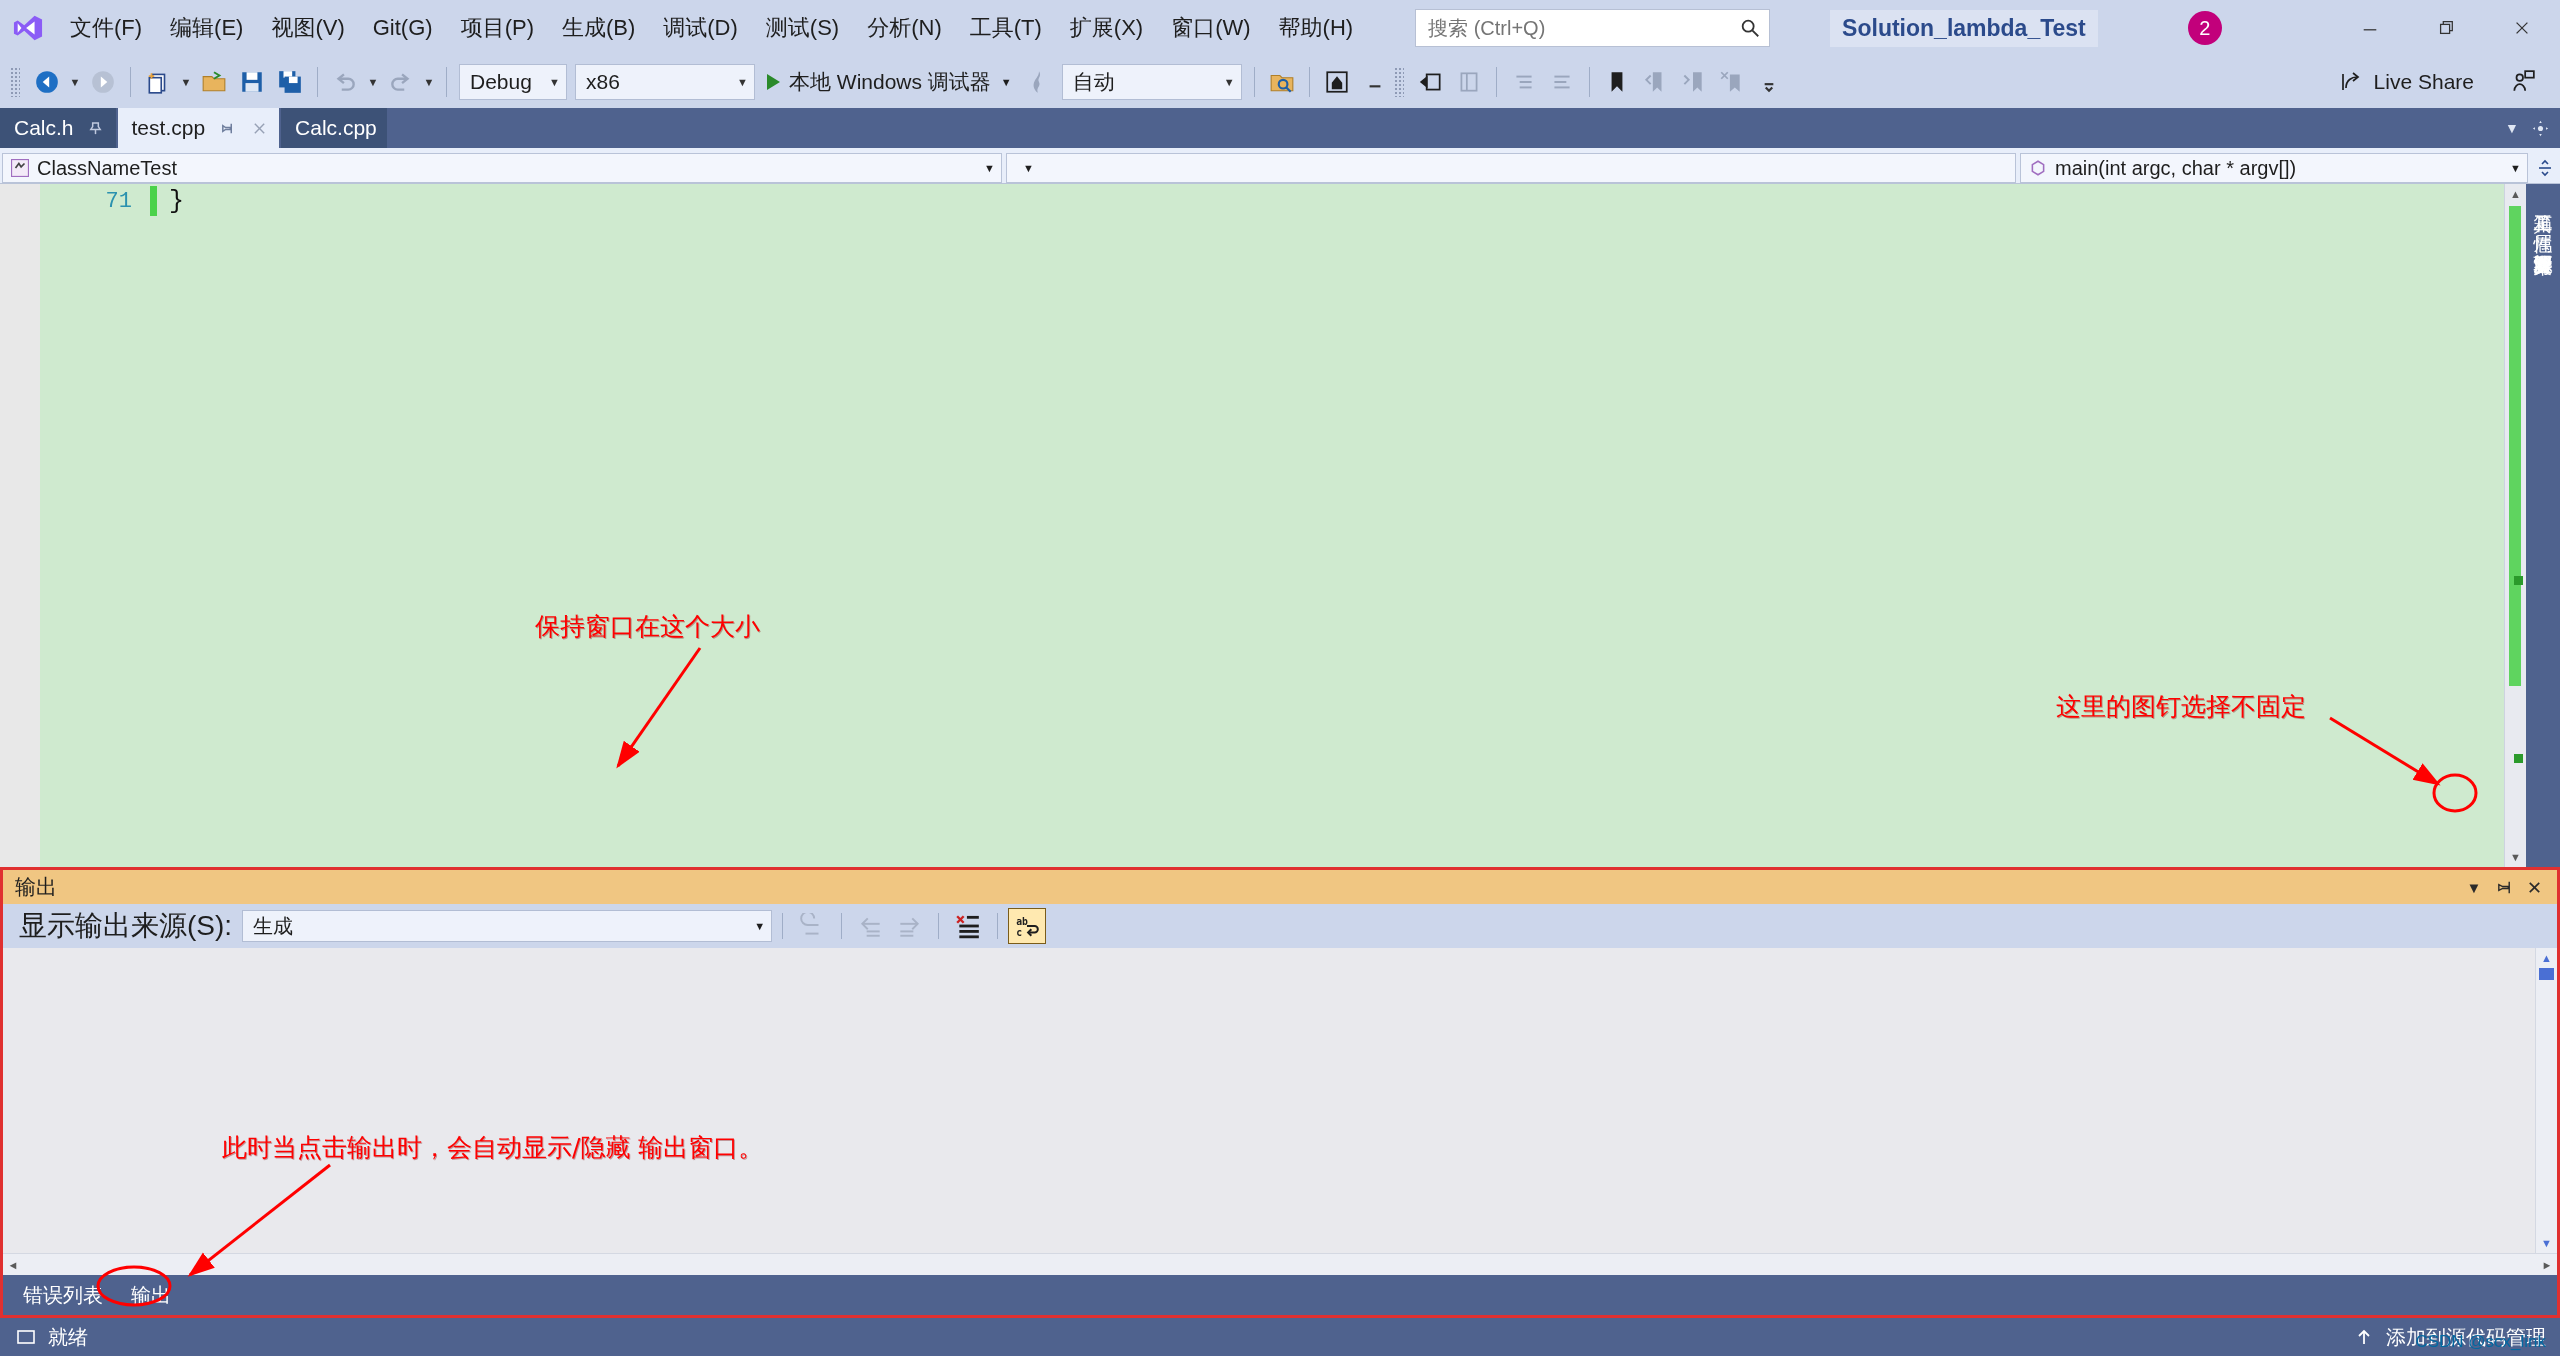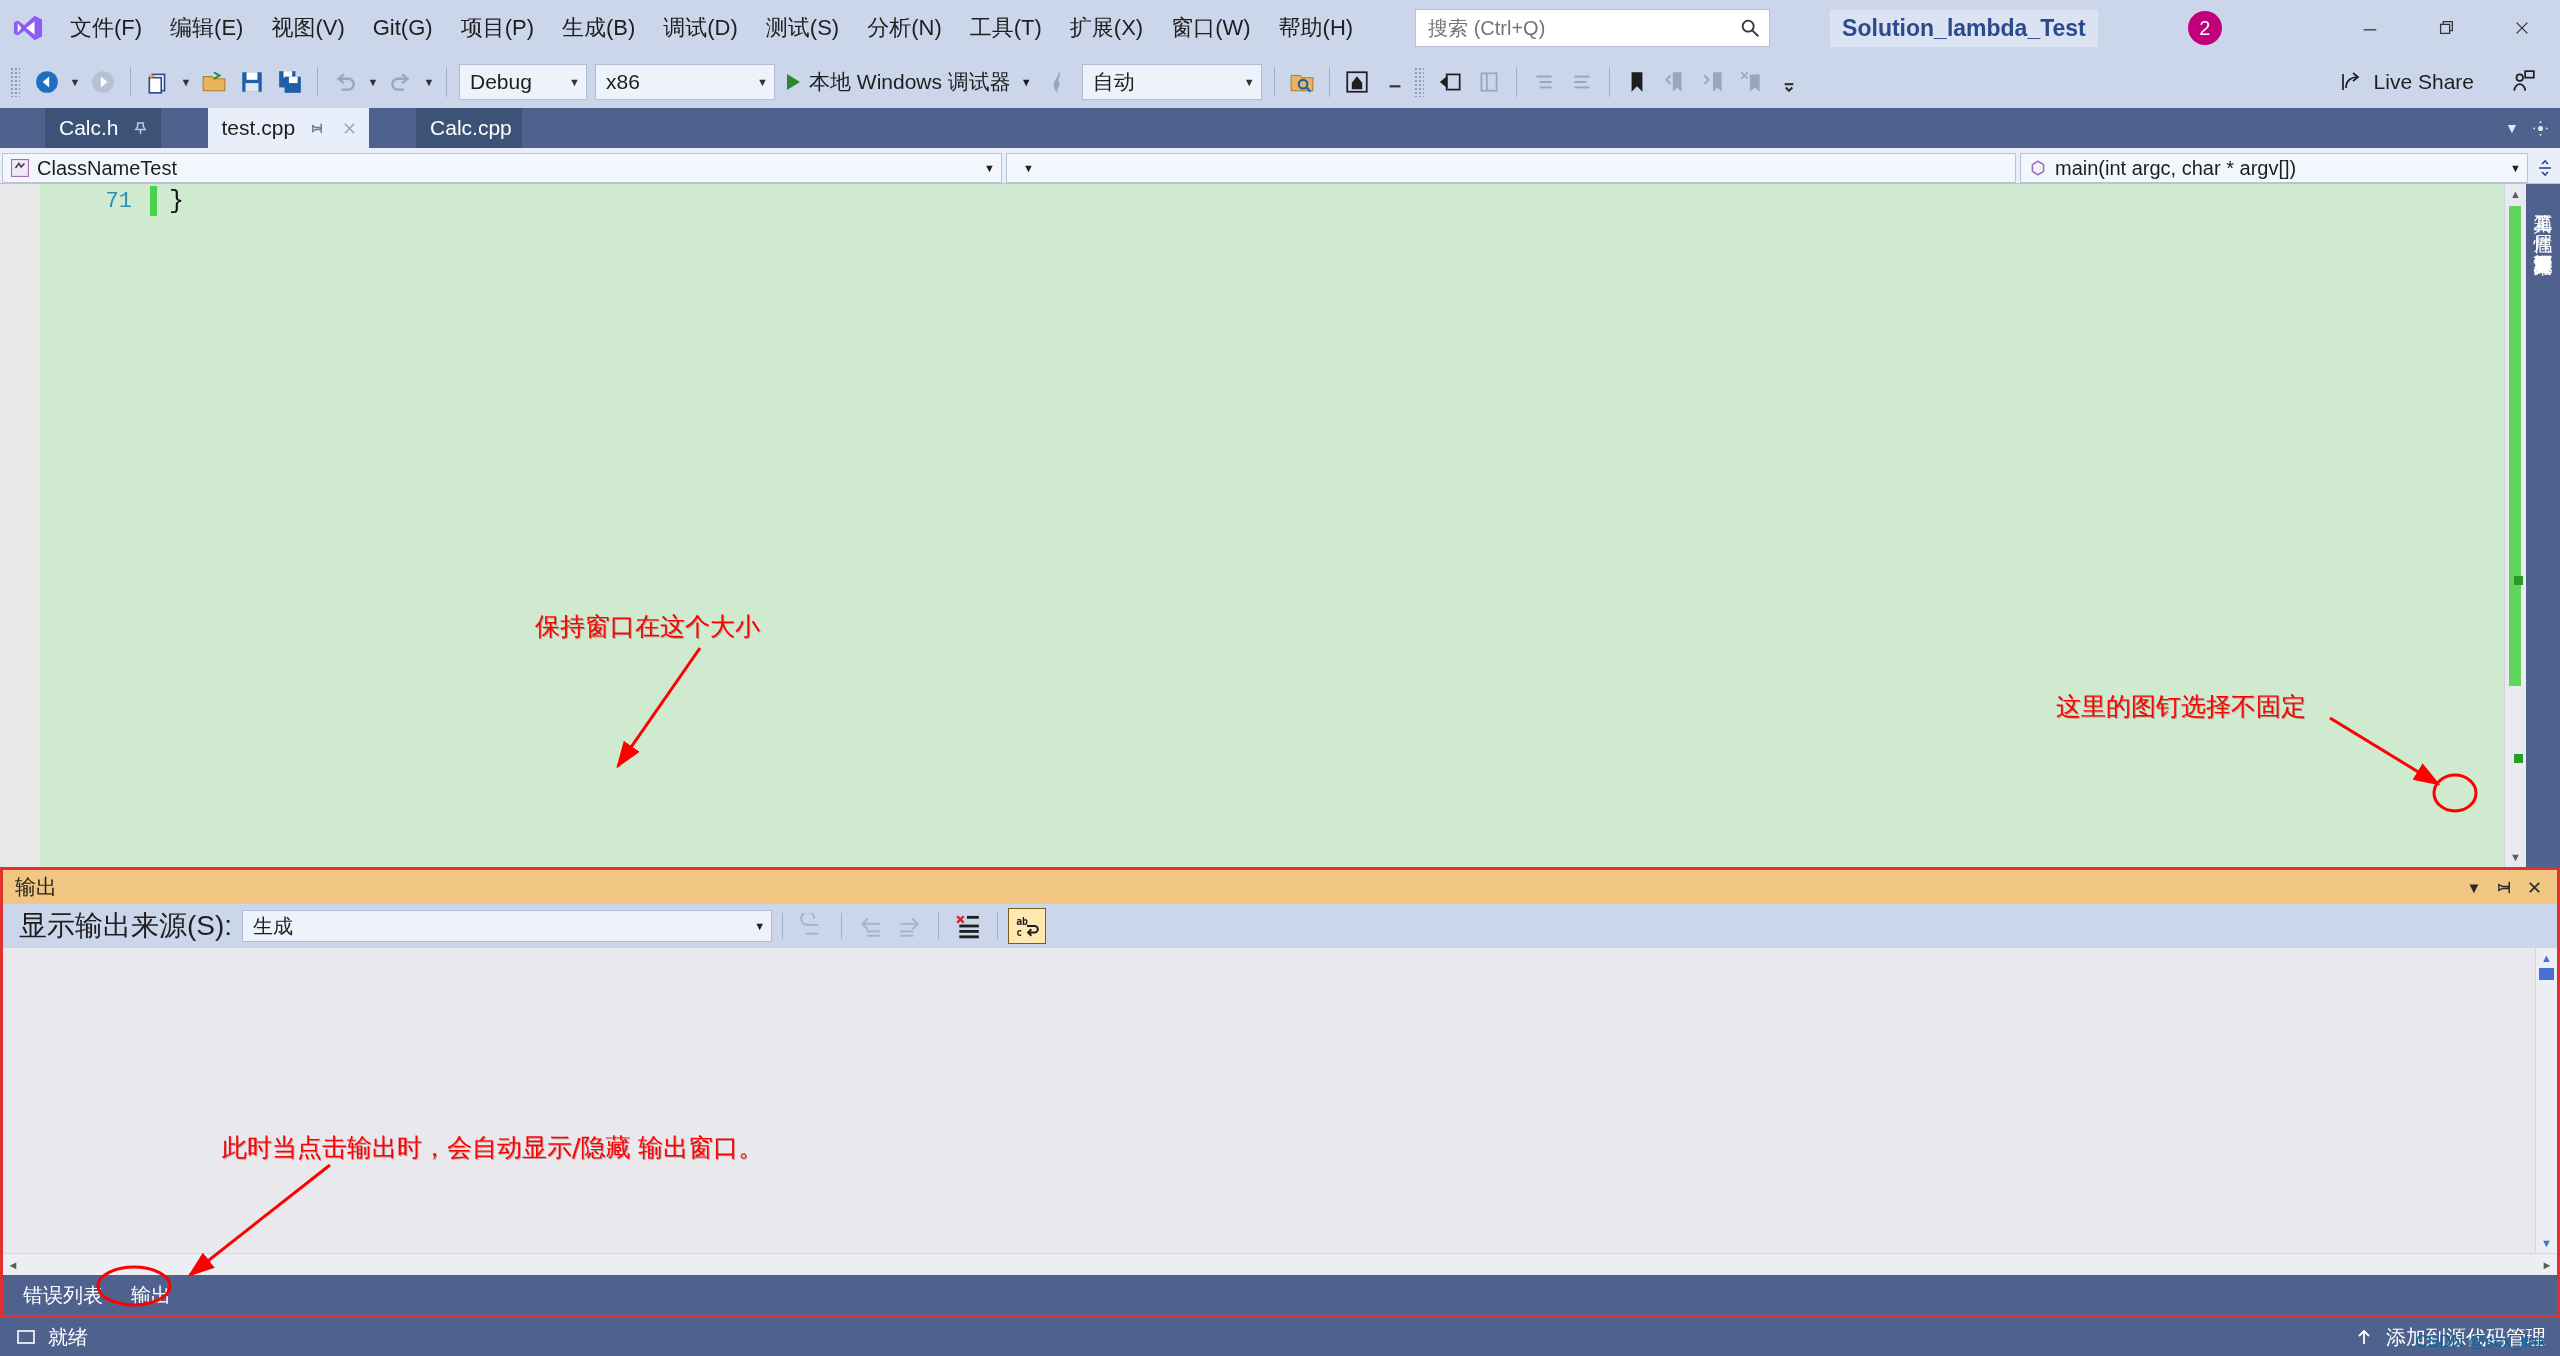--- a/index.html
+++ b/index.html
@@ -112,21 +112,21 @@
     background: #eef2fb;
     border: 1px solid #b2bdd4;
     display: flex; align-items: center;
     padding: 0 6px 0 10px;
     font-size: 21px; color: #1e1e1e;
     margin: 0 4px; flex: none;
     white-space: nowrap;
   }
   .tb-combo .cval { flex: 1; }
   .tb-combo .carrow { font-size: 11px; margin-left: 10px; color: #333; }
-  .combo-debug { width: 128px; }
+  .combo-debug { width: 108px; }
   .combo-plat  { width: 180px; }
   .combo-auto  { width: 180px; }
   .run-btn {
     height: 40px; display: flex; align-items: center;
     padding: 0 8px; font-size: 21px; color: #1e1e1e;
     white-space: nowrap; flex: none;
   }
   .play-tri {
     width: 0; height: 0;
     border-left: 13px solid #2a8a2a;
@@ -152,21 +152,20 @@
   }
   .dtab {
     height: 40px;
     display: flex; align-items: center;
     padding: 0 10px 0 14px;
     font-size: 21px;
     color: #ffffff;
     background: #3d5277;
     margin-right: 2px;
     white-space: nowrap;
-    margin-left: 45px;
   }
   .dtab.active { background: #e8eefa; color: #1e1e1e; }
   .dtab .pin, .dtab .close {
     margin-left: 12px;
     width: 20px; height: 20px;
     display: flex; align-items: center; justify-content: center;
     opacity: .85;
   }
   .dtab svg { width: 15px; height: 15px; }
   .tabstrip-right {

